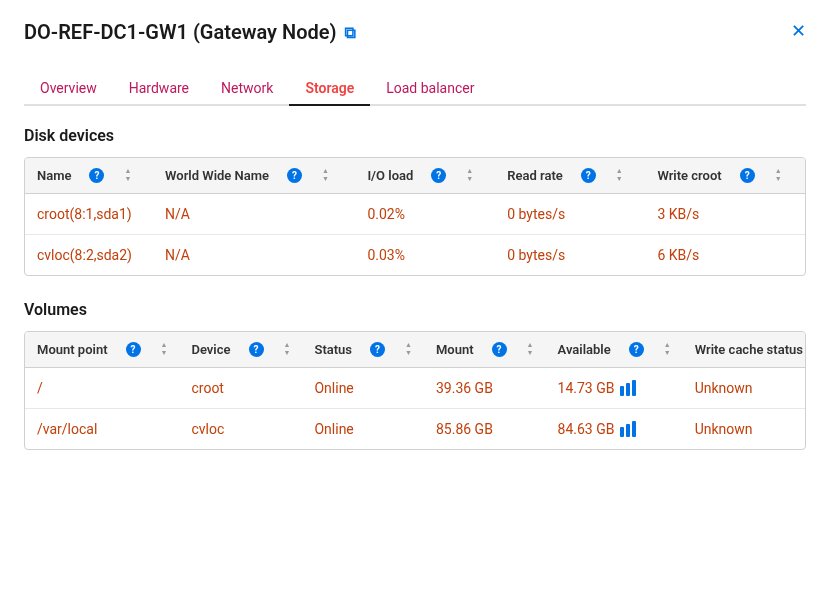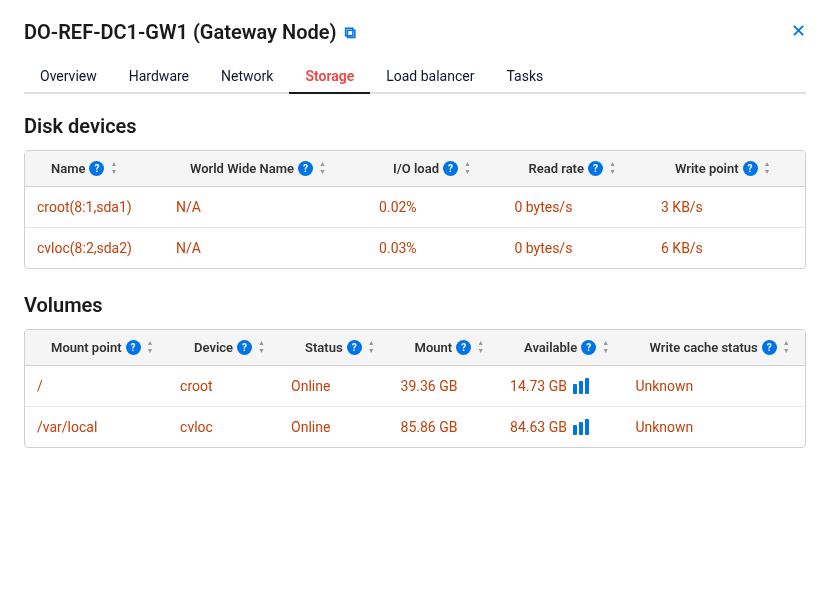--- a/index.html
+++ b/index.html
@@ -15,21 +15,21 @@
       padding: 20px 24px 24px 24px;
       position: relative;
     }
     .panel-title {
       font-size: 20px;
       font-weight: 600;
       color: #1a1a1a;
       display: flex;
       align-items: center;
       gap: 8px;
-      margin-bottom: 16px;
+      margin-bottom: 28px;
     }
     .external-link-icon {
       color: #0073e6;
       font-size: 16px;
       cursor: pointer;
     }
     .close-icon {
       position: absolute;
       top: 20px;
       right: 24px;
@@ -39,33 +39,33 @@
       font-weight: 300;
     }
     .tabs {
       display: flex;
       border-bottom: 2px solid #e0e0e0;
       margin-bottom: 20px;
     }
     .tab {
       padding: 8px 16px;
       cursor: pointer;
-      color: #0f172a;
+      color: #be185d;
       font-weight: 400;
       border-bottom: 2px solid transparent;
       margin-bottom: -2px;
       white-space: nowrap;
     }
     .tab.active {
       color: #ef4444;
       font-weight: 600;
       border-bottom: 2px solid #1a1a1a;
     }
     .section-title {
-      font-size: 20px;
+      font-size: 16px;
       font-weight: 600;
       margin-bottom: 12px;
       color: #1a1a1a;
     }
     .table-container {
       border: 1px solid #d0d0d0;
       border-radius: 4px;
       margin-bottom: 24px;
       overflow: hidden;
     }
@@ -92,22 +92,21 @@
       border-bottom: none;
     }
     tbody td {
       padding: 12px 12px;
       color: #c2410c;
       font-size: 14px;
     }
     .th-content {
       display: flex;
       align-items: center;
-      gap: 4px;
-      margin-left: 14px;
+      gap: 18px;
     }
     .help-icon {
       display: inline-flex;
       align-items: center;
       justify-content: center;
       width: 15px;
       height: 15px;
       background: #0073e6;
       color: #fff;
       border-radius: 50%;
@@ -145,21 +144,20 @@
     <span class="external-link-icon">⧉</span>
   </div>
   <span class="close-icon">✕</span>
 
   <div class="tabs">
     <div class="tab">Overview</div>
     <div class="tab">Hardware</div>
     <div class="tab">Network</div>
     <div class="tab active">Storage</div>
     <div class="tab">Load balancer</div>
-    <div class="tab">Tasks</div>
   </div>
 
   <div class="section-title">Disk devices</div>
   <div class="table-container">
     <table>
       <thead>
         <tr>
           <th>
             <div class="th-content">
               <span>Name</span>
@@ -183,21 +181,21 @@
           </th>
           <th>
             <div class="th-content">
               <span>Read rate</span>
               <span class="help-icon">?</span>
               <span class="sort-icon"></span>
             </div>
           </th>
           <th>
             <div class="th-content">
-              <span>Write point</span>
+              <span>Write croot</span>
               <span class="help-icon">?</span>
               <span class="sort-icon"></span>
             </div>
           </th>
         </tr>
       </thead>
       <tbody id="disk-devices-tbody">
       <tr>
       <td>croot(8:1,sda1)</td>
       <td>N/A</td>

